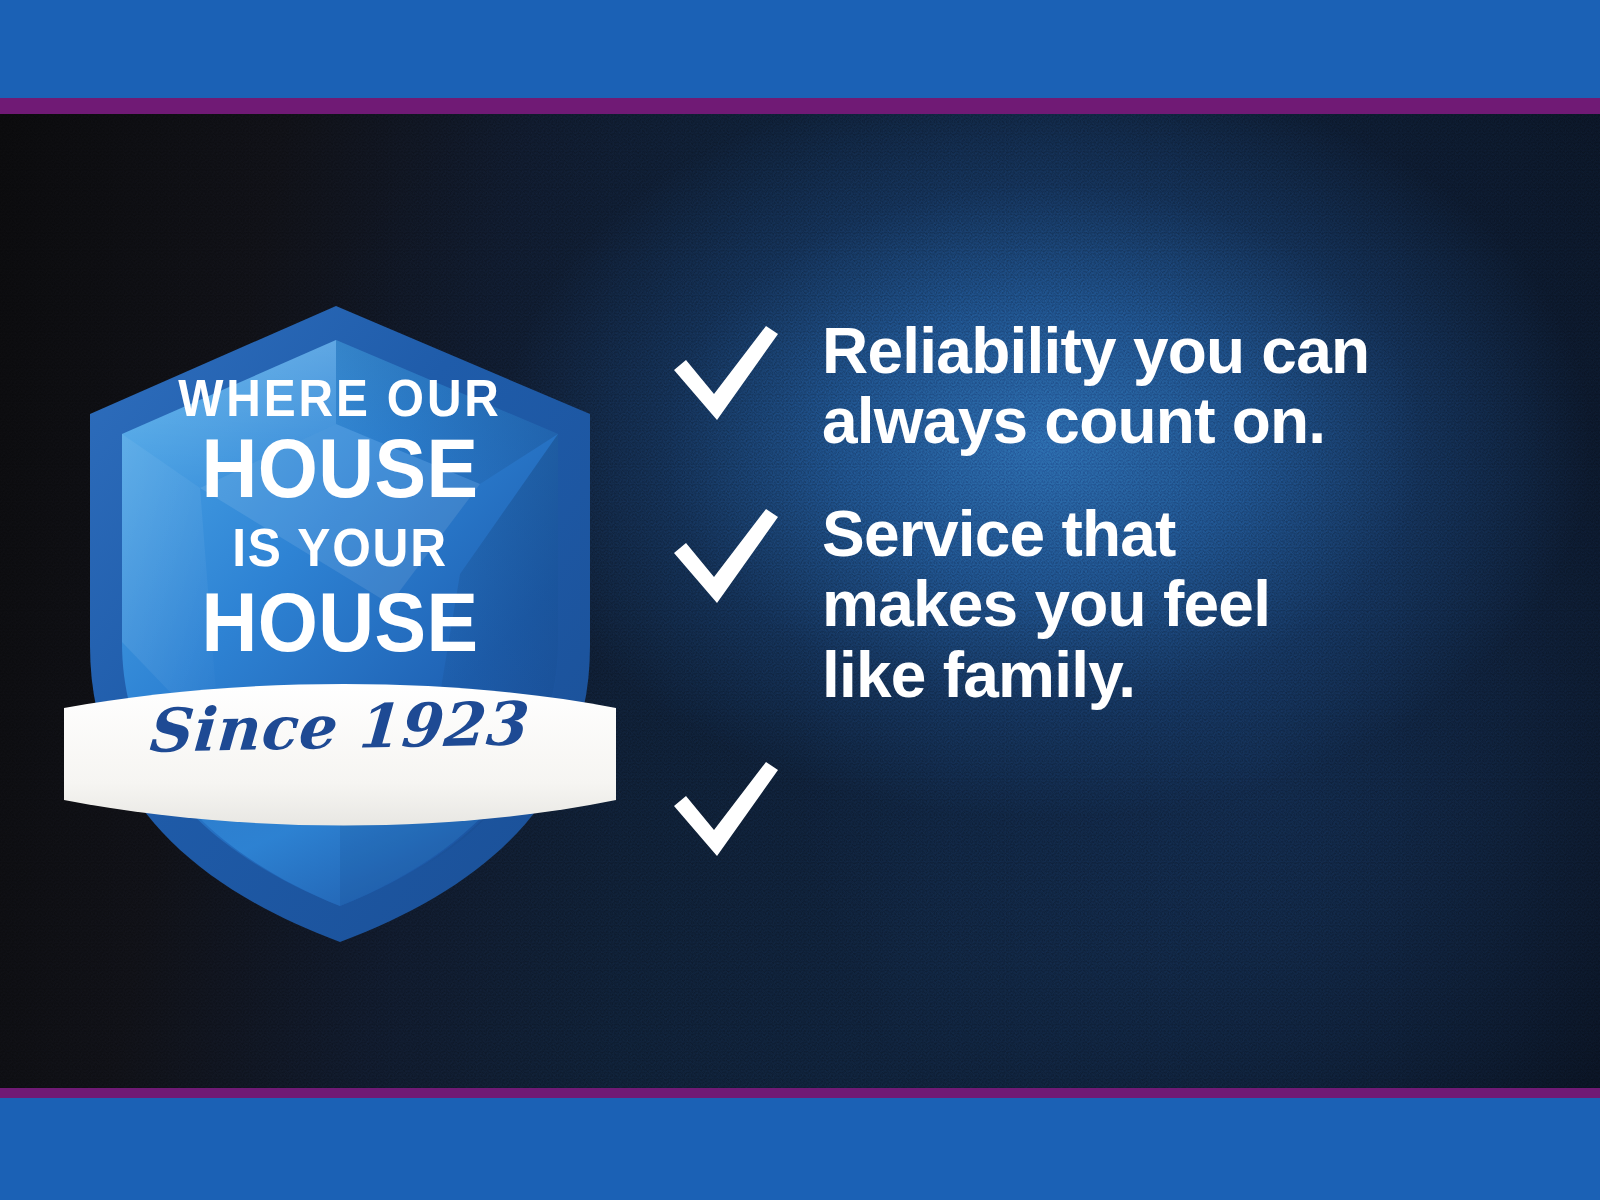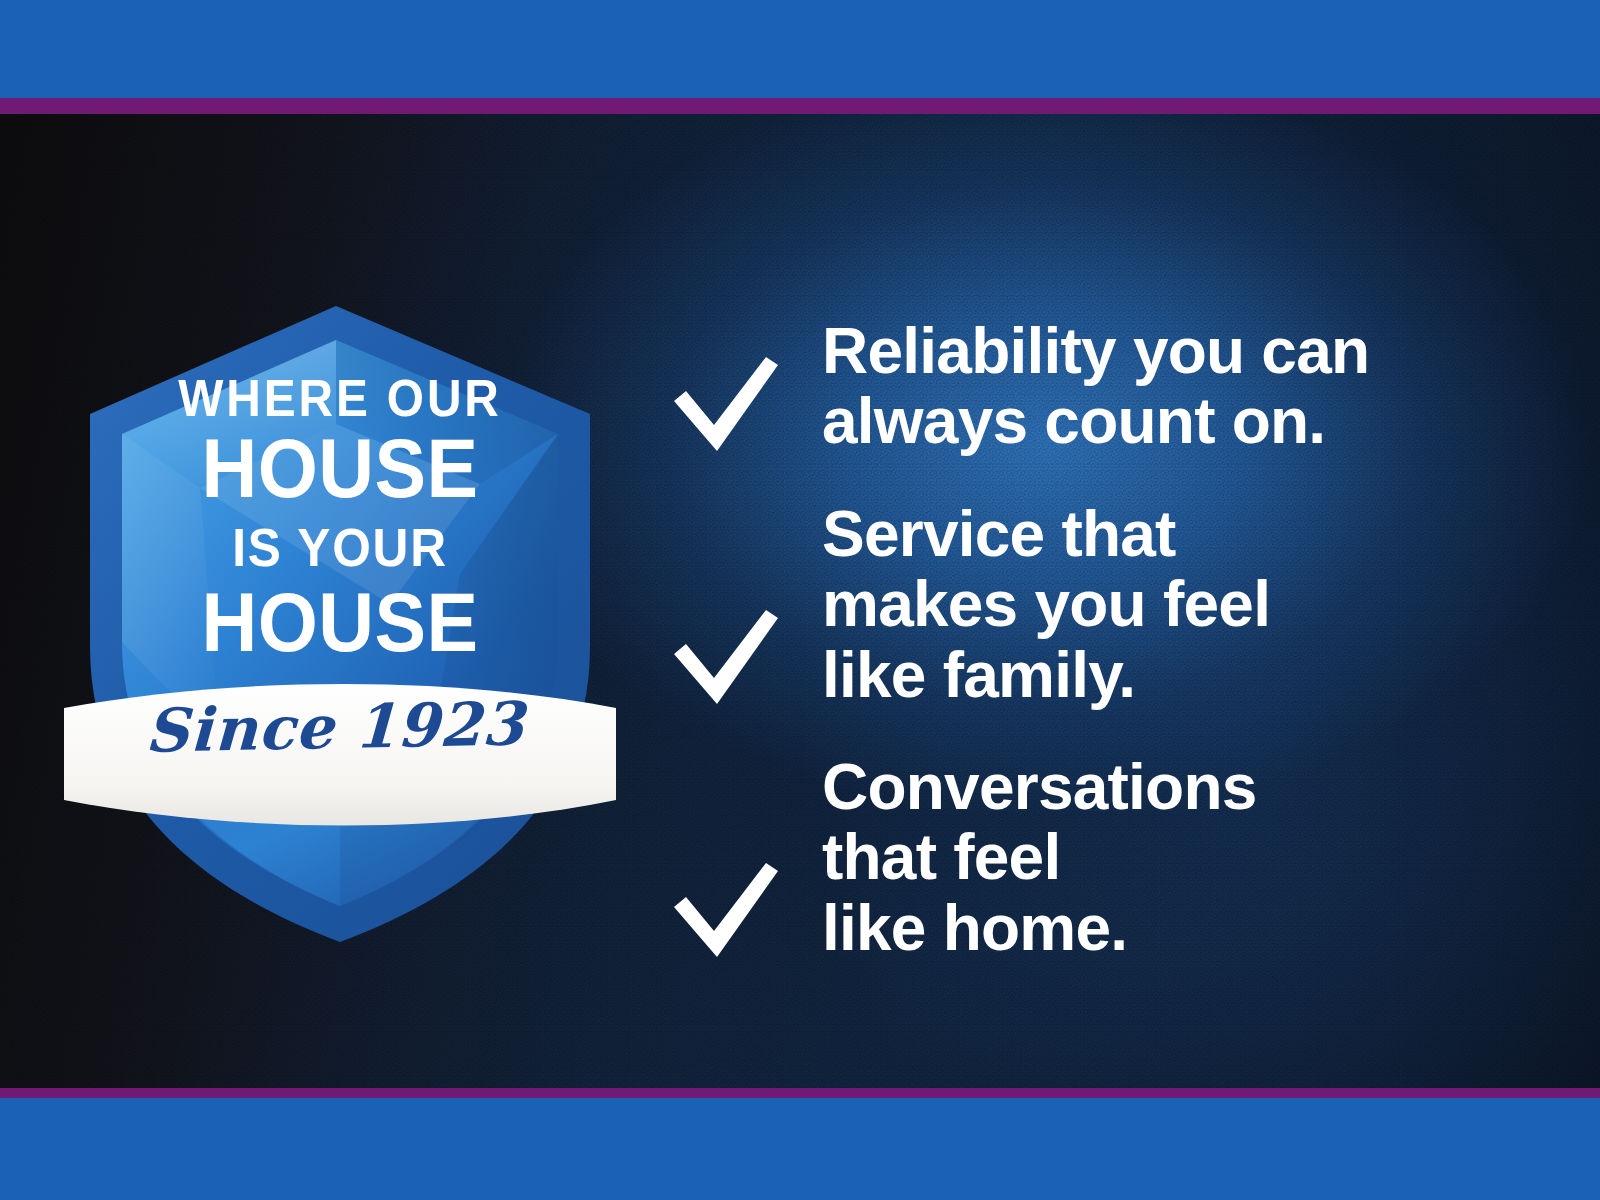--- a/index.html
+++ b/index.html
@@ -132,21 +132,21 @@
 
   
   .bullets {
     position: absolute;
     left: 670px;
     top: 200px;
     width: 880px;
   }
   .bullet {
     display: flex;
-    align-items: flex-end;
+    align-items: flex-start;
     gap: 42px;
   }
   .bullet + .bullet { margin-top: 40px; }
 
   .check {
     flex: 0 0 auto;
     width: 110px;
     height: 104px;
     margin-top: 8px;
   }
@@ -280,22 +280,19 @@
 makes you feel
 like family.</div>
       </div>
 
       <div class="bullet">
         <div class="check">
           <svg viewBox="0 0 110 104" xmlns="http://www.w3.org/2000/svg" aria-hidden="true">
             <path d="M 4 48 L 16 38 L 44 72 L 96 4 L 108 12 L 47 98 Z" fill="#ffffff"></path>
           </svg>
         </div>
-        <div class="bullet-text">Conversations
-that feel
-like home.</div>
       </div>
 
     </div>
   </div>
 
   <div class="bar bar-bottom"></div>
 </div>
 
 </body></html>

